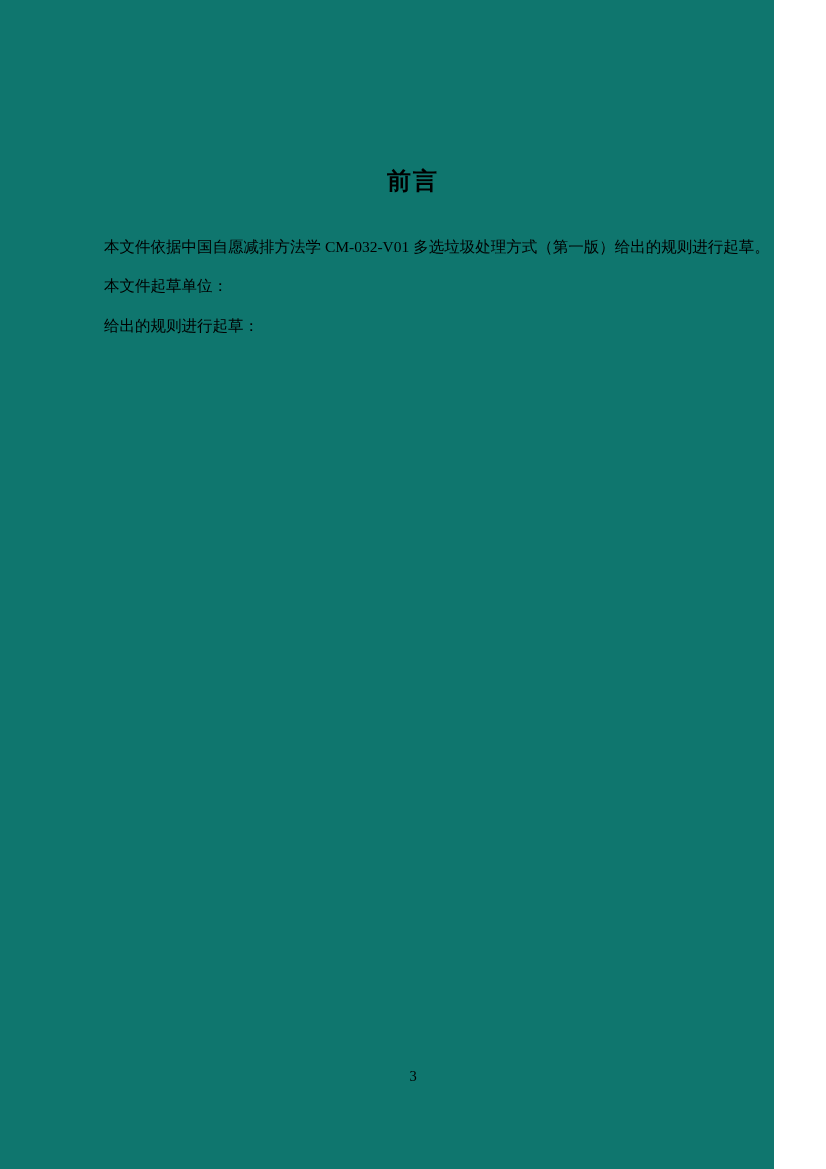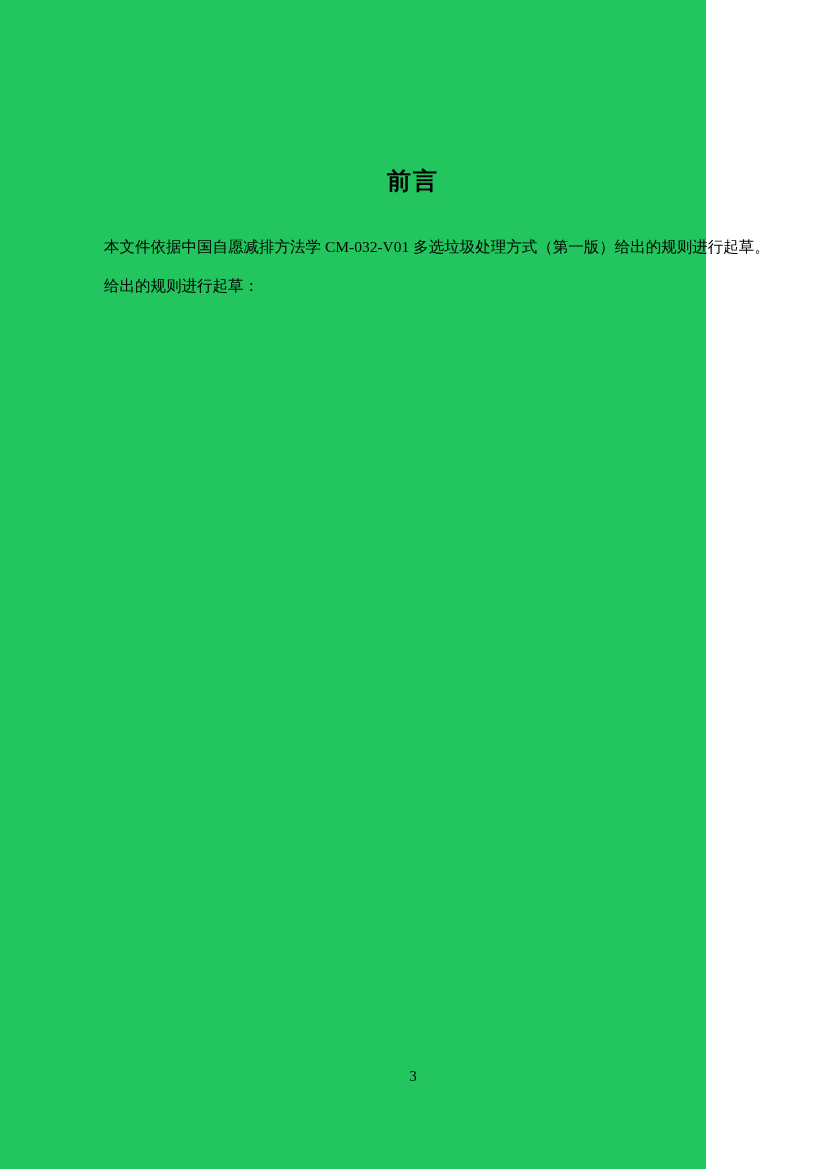--- a/index.html
+++ b/index.html
@@ -12,23 +12,23 @@
     height: 1169px;
     position: relative;
     font-family: "Liberation Serif", serif;
     color: #000000;
     overflow: hidden;
   }
   .page {
     position: absolute;
     top: 0;
     left: 0;
-    width: 706px;
+    width: 774px;
     height: 1169px;
-    background: #22c55e;
+    background: #0f766e;
   }
   .content {
     position: absolute;
     left: 104px;
     top: 0;
     width: 618px;
   }
   .doc-title {
     margin: 0;
     padding: 0;
@@ -72,20 +72,21 @@
 <body>
 
 <div class="page">
 
   <div class="content">
 
     <h1 class="doc-title">前言</h1>
 
     <div class="body-block">
       <p class="body-line">本文件依据中国自愿减排方法学 CM-032-V01 多选垃圾处理方式（第一版）给出的规则进行起草。</p>
+      <p class="body-line">本文件起草单位：</p>
       <p class="body-line">给出的规则进行起草：</p>
     </div>
 
   </div>
 
   <div class="page-number">3</div>
 
 </div>
 
 </body></html>

